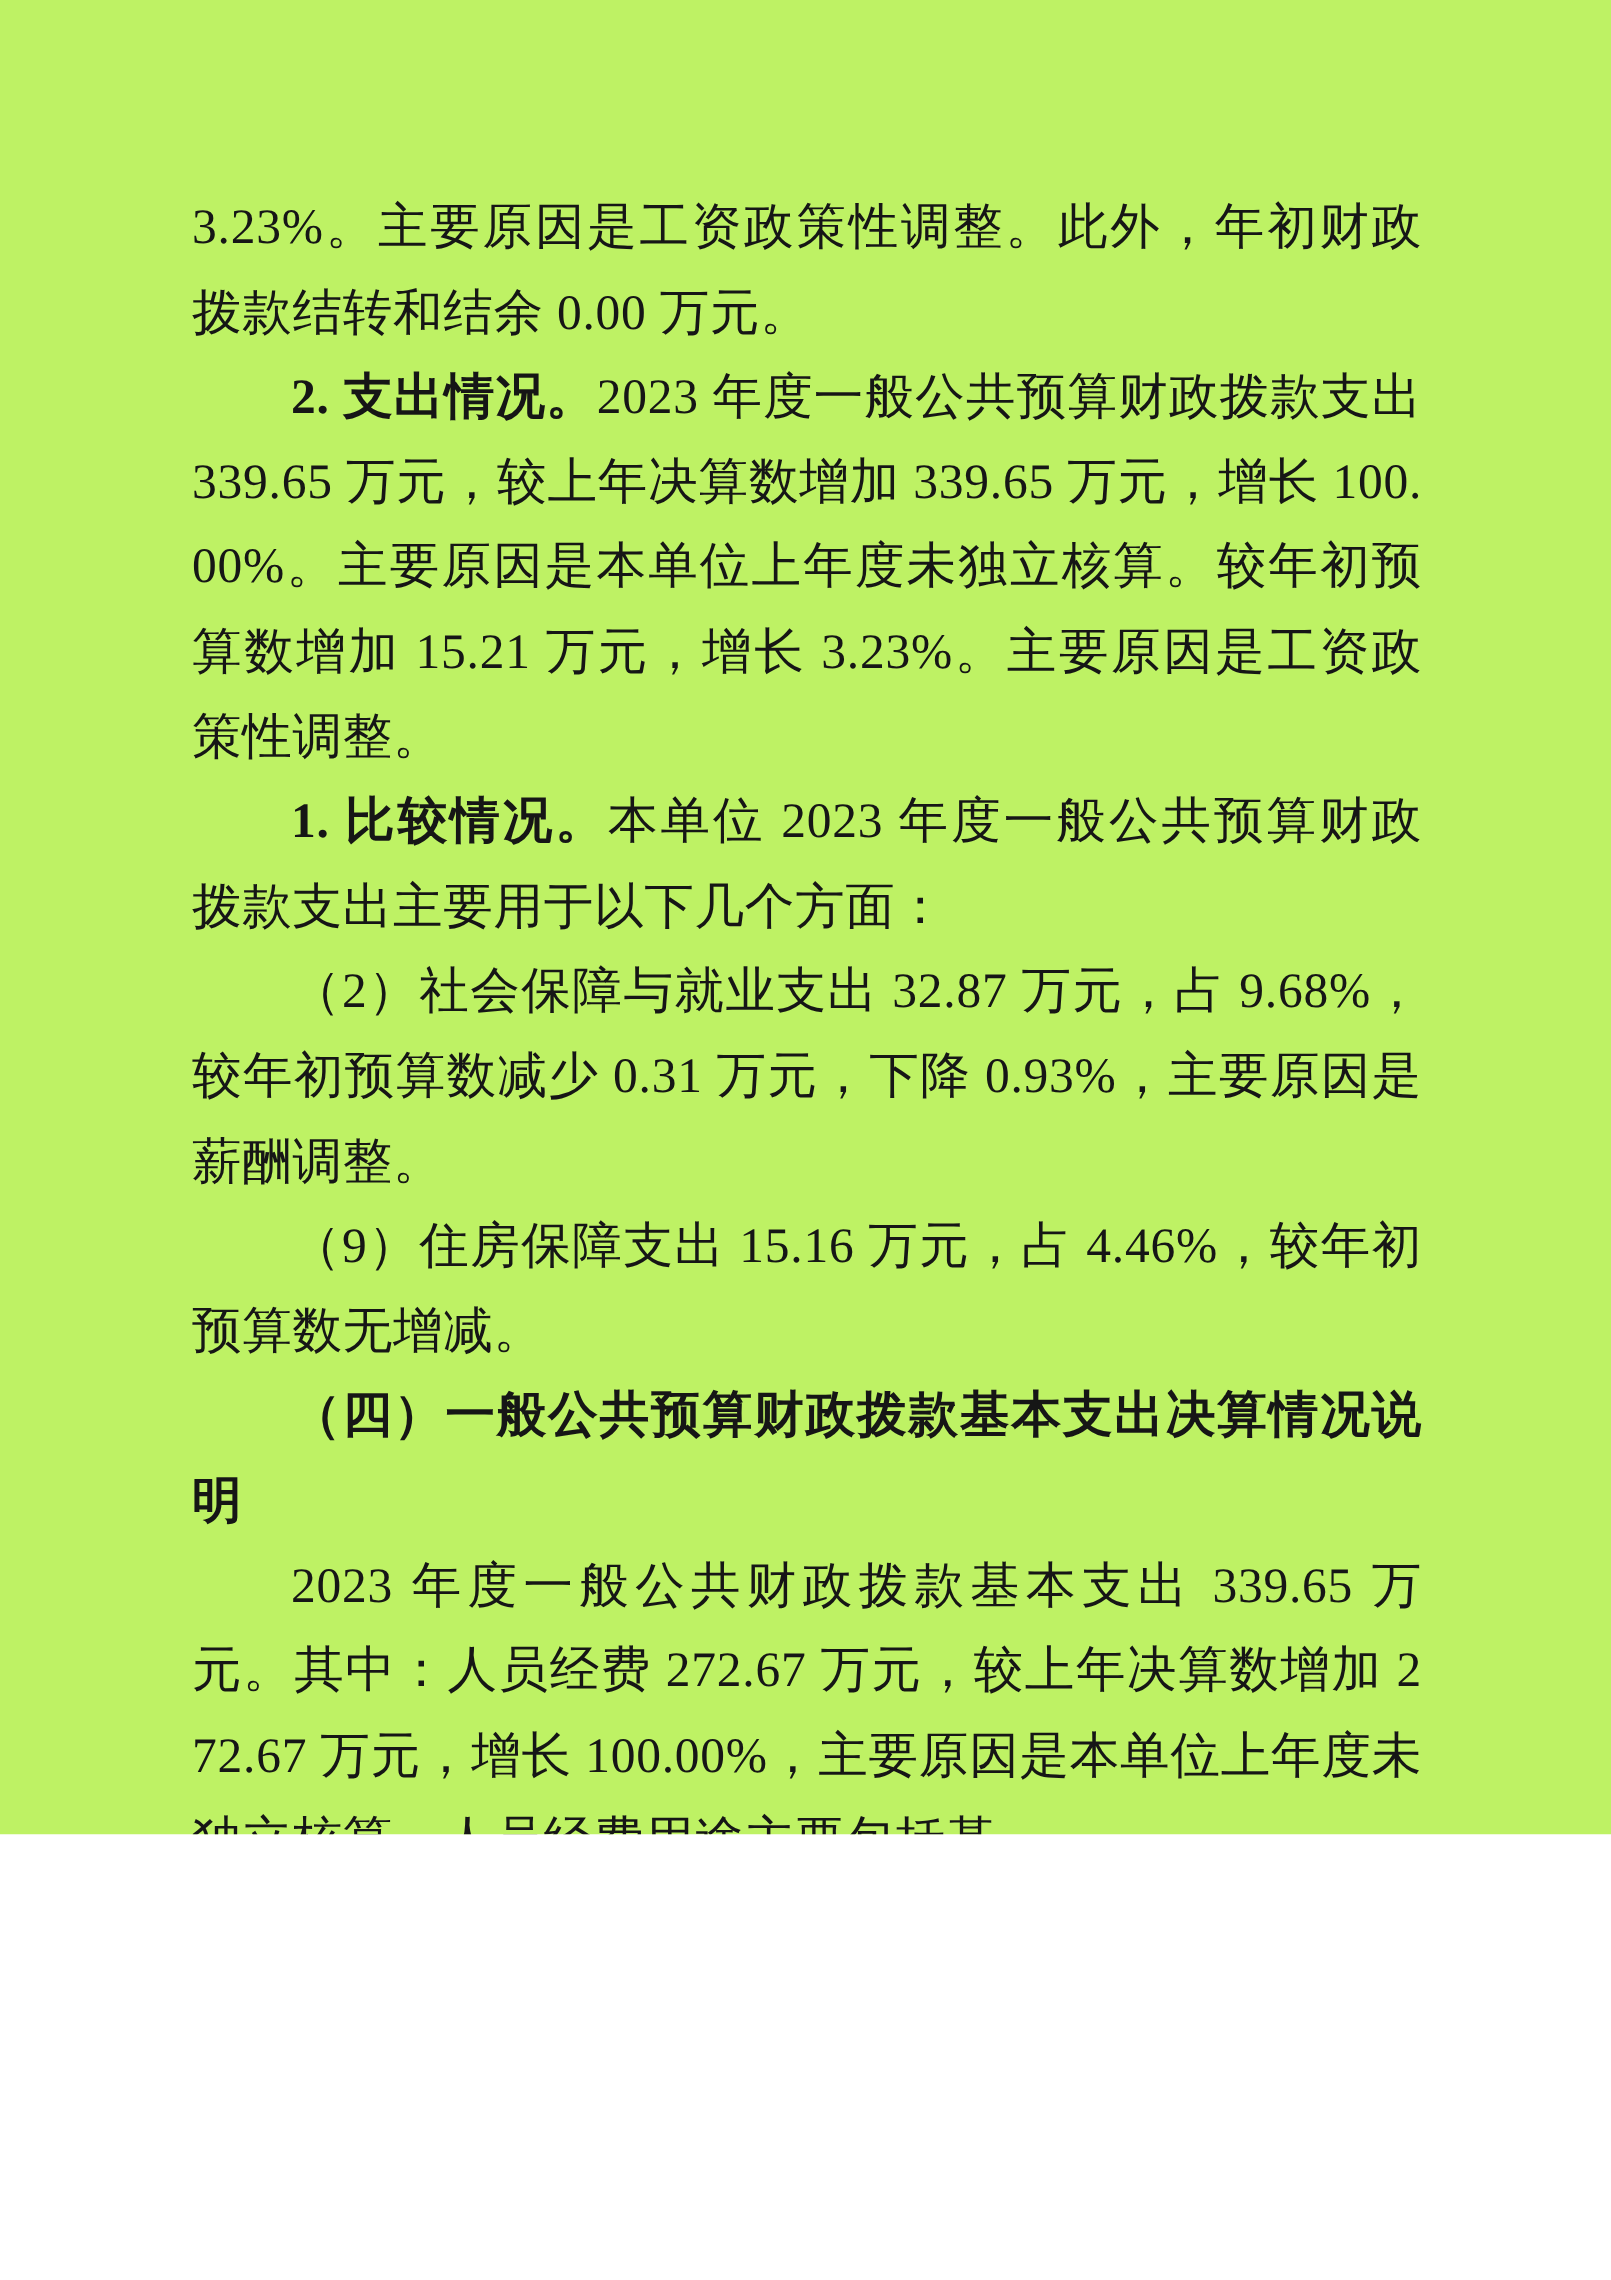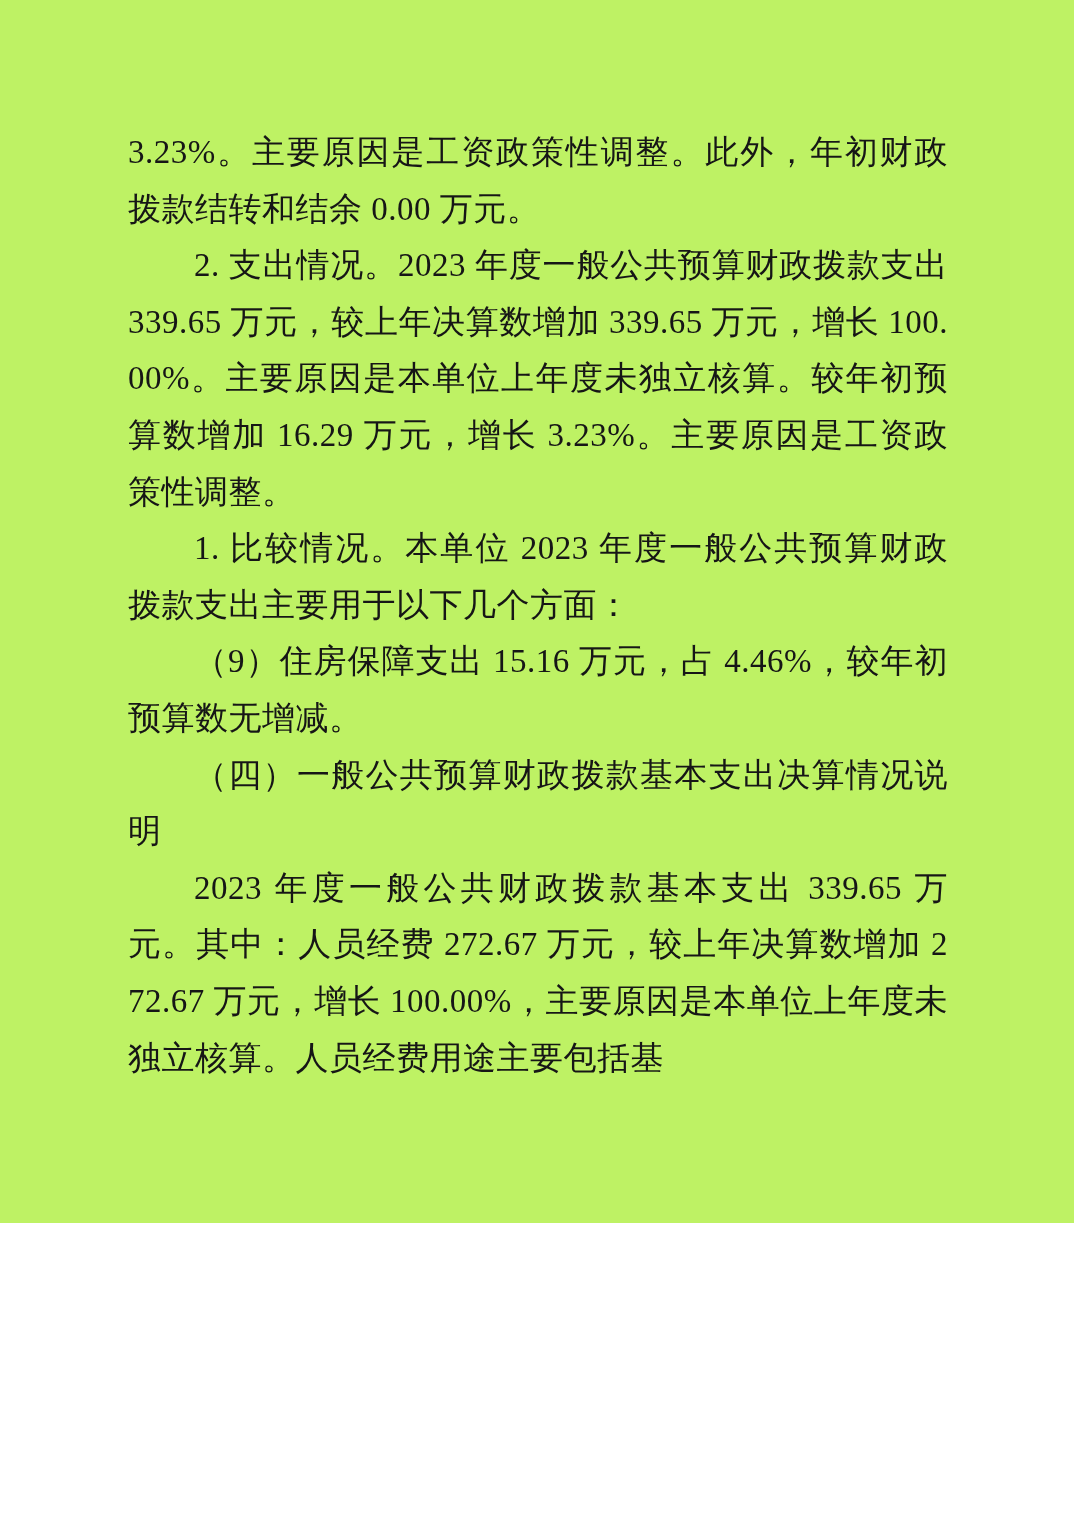--- a/index.html
+++ b/index.html
@@ -30,47 +30,48 @@
     line-height: 56.6px;
     text-align: justify;
     text-justify: inter-ideograph;
     letter-spacing: 0.5px;
     word-break: break-all;
   }
   .para.indent {
     text-indent: 2em;
   }
   .bold {
-    font-weight: normal;
+    font-weight: bold;
   }
   .footer {
     position: absolute;
     top: 1382px;
     left: 0;
     width: 1074px;
     text-align: center;
     font-size: 25px;
     line-height: 34px;
     color: #2a2a2a;
   }
 </style>
 </head>
 <body>
 
 <div class="page">
   <div class="content">
 
     <p class="para"><span>3.23%。主要原因是工资政策性调整。此外，年初财政拨款结转和结余 0.00 万元。</span></p>
 
-    <p class="para indent"><span class="bold">2. 支出情况。</span><span>2023 年度一般公共预算财政拨款支出 339.65 万元，较上年决算数增加 339.65 万元，增长 100.00%。主要原因是本单位上年度未独立核算。较年初预算数增加 16.29 万元，增长 3.23%。主要原因是工资政策性调整。</span></p>
+    <p class="para indent"><span class="bold">2. 支出情况。</span><span>2023 年度一般公共预算财政拨款支出 339.65 万元，较上年决算数增加 339.65 万元，增长 100.00%。主要原因是本单位上年度未独立核算。较年初预算数增加 15.21 万元，增长 3.23%。主要原因是工资政策性调整。</span></p>
 
 
     <p class="para indent"><span class="bold">1. 比较情况。</span><span>本单位 2023 年度一般公共预算财政拨款支出主要用于以下几个方面：</span></p>
 
 
+    <p class="para indent"><span>（2）社会保障与就业支出 32.87 万元，占 9.68%，较年初预算数减少 0.31 万元，下降 0.93%，主要原因是薪酬调整。</span></p>
 
 
     <p class="para indent"><span>（9）住房保障支出 15.16 万元，占 4.46%，较年初预算数无增减。</span></p>
 
     <p class="para indent"><span class="bold">（四）一般公共预算财政拨款基本支出决算情况说明</span></p>
 
     <p class="para indent"><span>2023 年度一般公共财政拨款基本支出 339.65 万元。其中：人员经费 272.67 万元，较上年决算数增加 272.67 万元，增长 100.00%，主要原因是本单位上年度未独立核算。人员经费用途主要包括基</span></p>
 
   </div>
 

